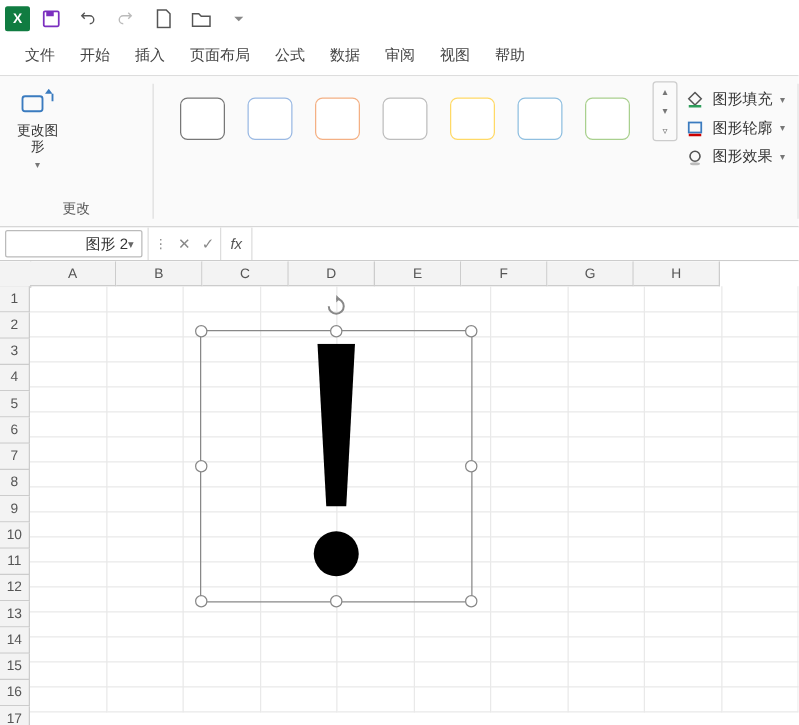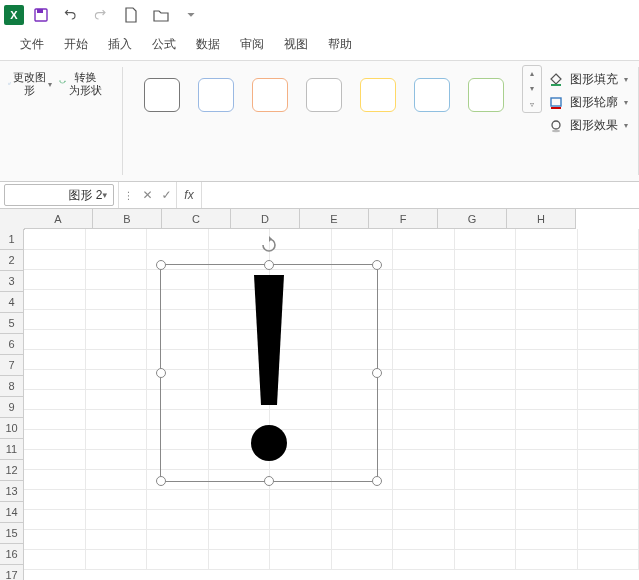--- a/index.html
+++ b/index.html
@@ -17,21 +17,21 @@
 .tab{padding:6px 10px 6px;cursor:pointer;color:#444;font-size:12px}
 .tab.active{color:#0f8a57;position:relative}
 .tab.active::after{content:"";position:absolute;left:8px;right:8px;bottom:-1px;height:3px;background:#0f8a57;border-radius:2px}
 
 
 .ribbon{height:120px;background:#fafafa;border-bottom:1px solid #ccc;display:flex}
 .group{display:flex;flex-direction:column;padding:4px 6px;justify-content:space-between}
 .group-body{display:flex;align-items:flex-start;gap:2px;flex:1}
 .group-label{text-align:center;font-size:11px;color:#555;padding:2px 0 3px}
 .sep{width:1px;background:#ddd;margin:6px 0}
-.big-btn{width:44px;display:flex;flex-direction:row;align-items:center;gap:2px;padding:6px 2px;cursor:pointer;border-radius:3px}
+.big-btn{width:44px;display:flex;flex-direction:column;align-items:center;gap:2px;padding:6px 2px;cursor:pointer;border-radius:3px}
 .big-btn .lbl{font-size:11px;text-align:center;line-height:13px;color:#333}
 .shape-style{display:inline-flex;align-items:center;justify-content:center;width:48px;height:46px;border:1px solid transparent;border-radius:3px;cursor:pointer}
 .shape-style .sw{width:34px;height:32px;border-radius:6px;background:#fff}
 .styles-wrap{display:flex;align-items:center;gap:4px;padding:6px 2px;flex:1;justify-content:center;flex-wrap:wrap}
 .gallery-more{width:18px;height:46px;display:flex;flex-direction:column;align-items:center;justify-content:space-around;border:1px solid #ccc;border-radius:3px;cursor:pointer;color:#777;font-size:8px}
 .fmt-list{display:flex;flex-direction:column;gap:6px;padding:6px 4px}
 .fmt-item{display:flex;align-items:center;gap:6px;cursor:pointer;color:#333;font-size:12px;white-space:nowrap}
 .fmt-item .ic{width:16px;height:16px;display:flex;align-items:center;justify-content:center}
 
 
@@ -95,50 +95,43 @@
         <path d="M1 3 H6 L8 5 H15 V13 H1 Z" fill="none" stroke="#555" stroke-width="1.2"></path>
       </svg>
   </div>
   <div class="qat-btn" style="font-size:10px;color:#888">⏷</div>
 </div>
 
 <div class="tabs" id="tabs">
     <div class="tab">文件</div>
     <div class="tab">开始</div>
     <div class="tab">插入</div>
+    <div class="tab">页面布局</div>
     <div class="tab">公式</div>
     <div class="tab">数据</div>
     <div class="tab">审阅</div>
     <div class="tab">视图</div>
     <div class="tab">帮助</div>
   </div>
 
 <div class="ribbon">
   <div class="group" style="width:110px">
     <div class="group-body">
       <div class="big-btn">
         <svg width="28" height="26" viewBox="0 0 28 26">
             <rect x="2" y="6" width="16" height="12" rx="2" fill="none" stroke="#3a7bbf" stroke-width="1.5"></rect>
             <path d="M20 4 L26 4 L23 0 Z" fill="#3a7bbf"></path>
             <path d="M26 4 V10" stroke="#3a7bbf" stroke-width="1.5"></path>
           </svg>
         <div class="lbl" style="white-space:pre">更改图
 形</div>
         <div style="font-size:8px;color:#777">▾</div>
       </div>
-      <div class="big-btn">
-        <svg width="28" height="26" viewBox="0 0 28 26">
-            <path d="M6 4 A8 6 0 1 0 22 4" fill="none" stroke="#2e9e5b" stroke-width="1.6"></path>
-            <path d="M4 2 L6 6 L9 3 Z" fill="#2e9e5b"></path>
-            <path d="M24 6 L22 2 L19 5 Z" fill="#2e9e5b"></path>
-          </svg>
-        <div class="lbl" style="white-space:pre">转换
-为形状</div>
-      </div>
-    </div>
+    </div>
+    <div class="group-label">更改</div>
   </div>
   <div class="sep"></div>
   <div class="group" style="flex:1">
     <div class="group-body">
       <div class="styles-wrap" id="styles">
           <div class="shape-style">
             <div class="sw" style="border: 1.5px solid rgb(119, 119, 119);"></div>
           </div>
           <div class="shape-style">
             <div class="sw" style="border: 1.5px solid rgb(154, 185, 227);"></div>

